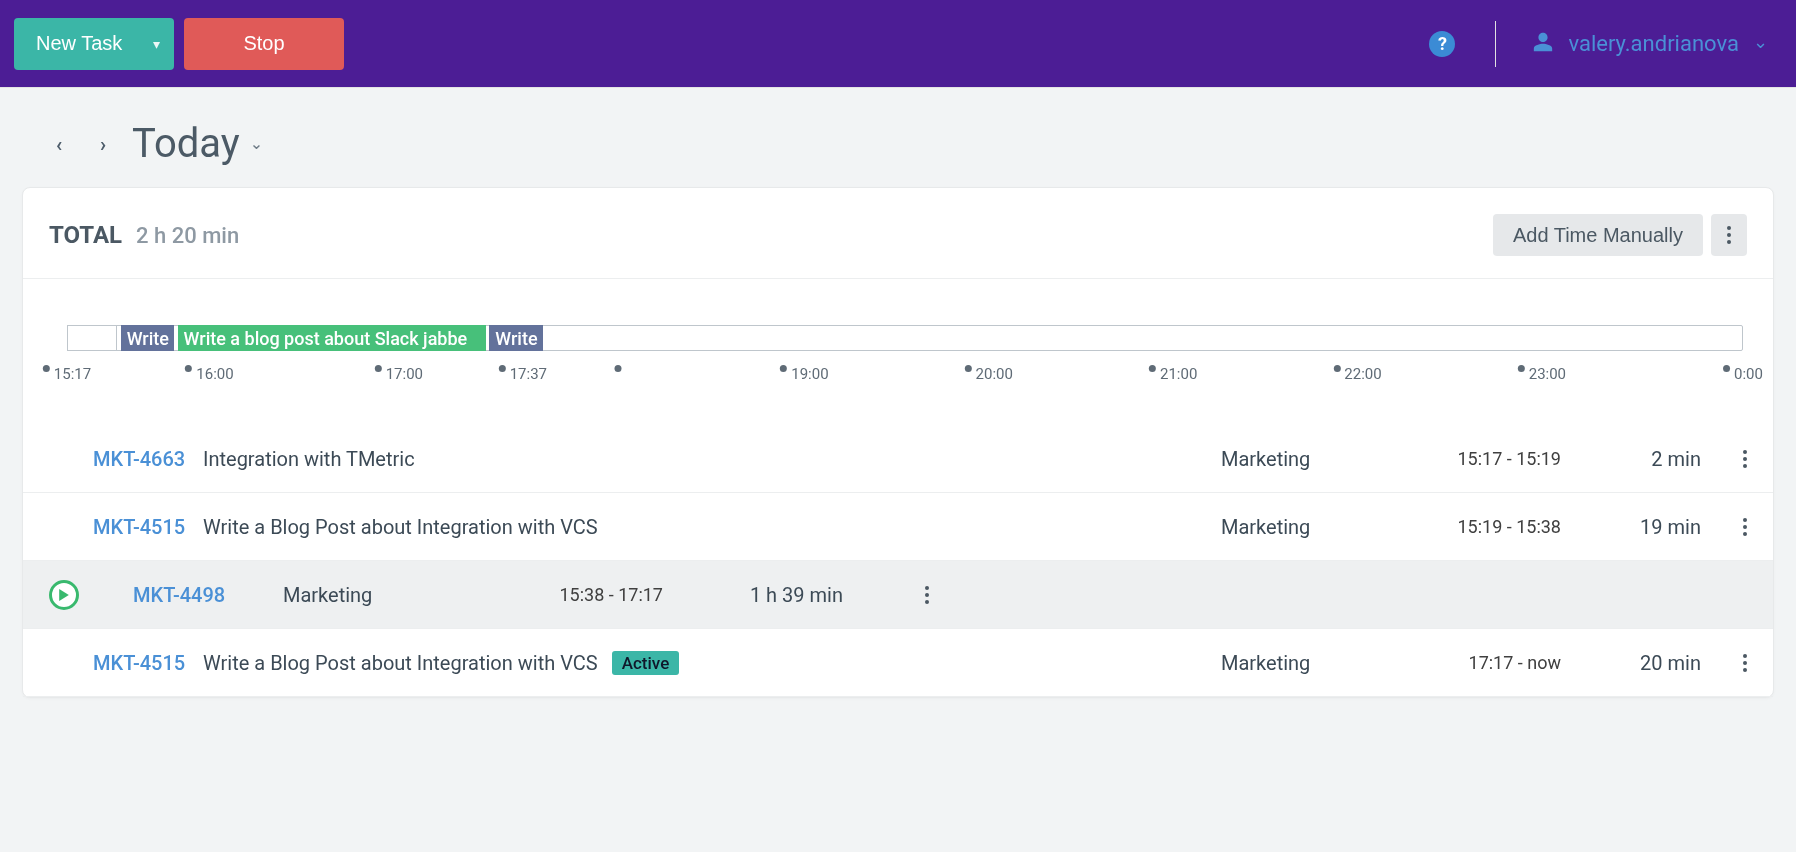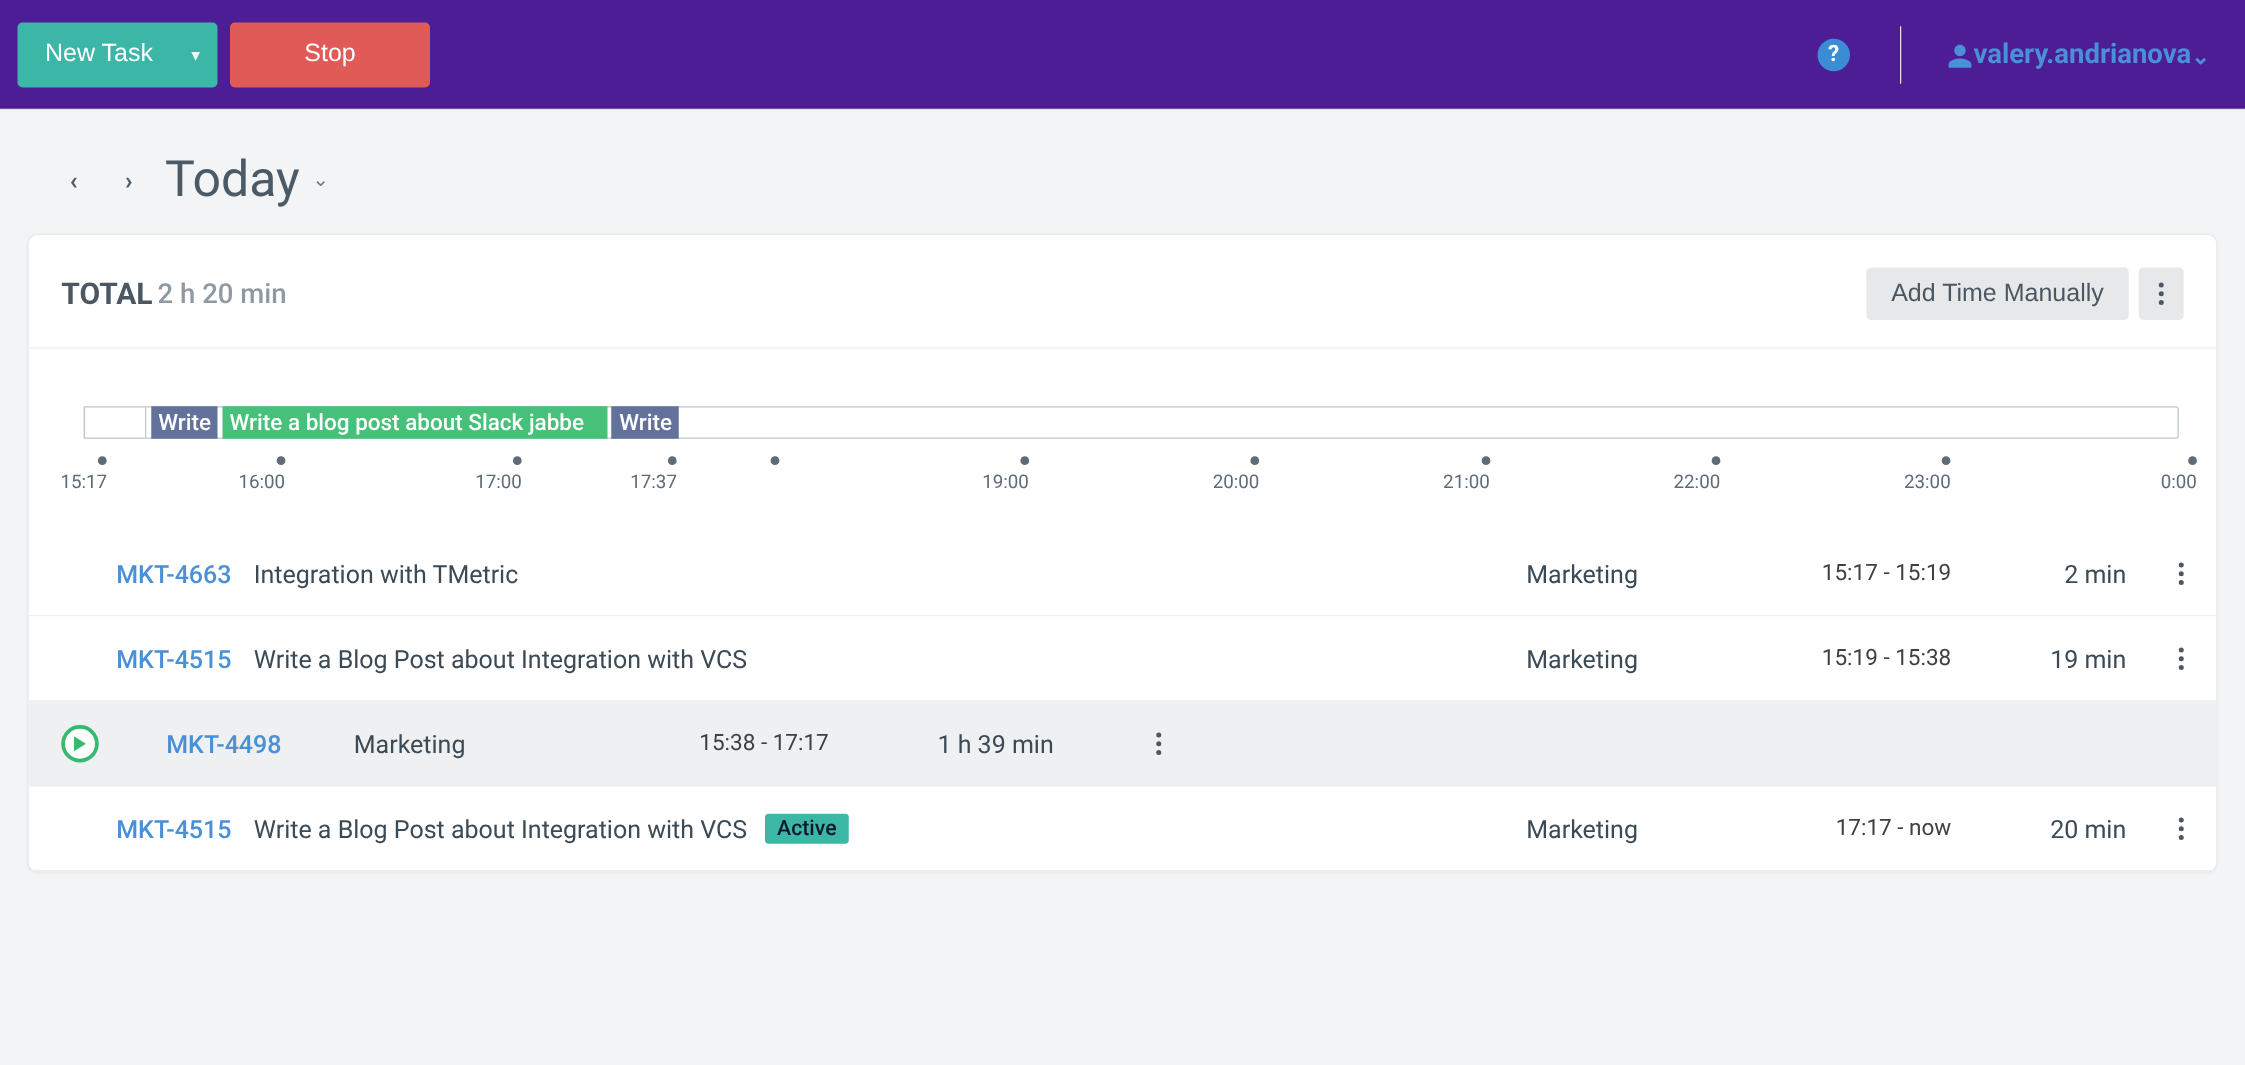--- a/index.html
+++ b/index.html
@@ -55,24 +55,24 @@
     display: flex; align-items: center; justify-content: center;
     font-weight: 700;
     font-size: 18px;
     margin-right: 40px;
     cursor: pointer;
   }
   .vsep {
     width: 1px; height: 46px; background: #e2e2e2; margin-right: 36px;
   }
   .user-menu {
-    display: flex; align-items: flex-end; cursor: pointer;
+    display: flex; align-items: flex-start; gap: 14px; cursor: pointer;
     color: #4a90d6;
     font-size: 22px;
-    font-weight: 700;
+    font-weight: 400;
   }
   .user-menu svg { fill: #4a90d6; }
   .user-menu .chev { color: #4a90d6; font-size: 18px; }
   .page {
     padding: 22px;
   }
   .date-nav {
     display: flex; align-items: center; gap: 14px;
     padding: 10px 22px 20px 22px;
   }
@@ -97,21 +97,21 @@
     border: 1px solid #e7e9ea;
     border-radius: 8px;
     padding: 26px 0 0 0;
     box-shadow: 0 1px 3px rgba(0,0,0,0.03);
   }
   .card-head {
     display: flex; align-items: center;
     padding: 0 26px 22px 26px;
     border-bottom: 1px solid #eceeef;
   }
-  .total-label { font-size: 24px; font-weight: 700; color: #4b5863; margin-right: 4px;}
+  .total-label { font-size: 24px; font-weight: 700; color: #4b5863; margin-right: 14px;}
   .total-value { font-size: 22px; font-weight: 500; color: #8e99a3; }
   .card-head-spacer { flex: 1; }
   .btn-manual {
     background: #e6e8ea;
     color: #4b5863;
     border: none;
     border-radius: 4px;
     height: 42px;
     padding: 0 20px;
     font-size: 20px;
@@ -158,21 +158,21 @@
     overflow: hidden; white-space: nowrap;
   }
   .tl-axis {
     position: relative;
     height: 30px;
     margin-top: 6px;
   }
   .tl-tick {
     position: absolute; top: 0;
     transform: translateX(-50%);
-    display: flex; flex-direction: column; align-items: flex-end; gap: 4px;
+    display: flex; align-items: flex-start; gap: 4px;
   }
   .tl-tick .dot {
     width: 7px; height: 7px; background: #5f6b76; border-radius: 50%;
   }
   .tl-tick .lbl {
     font-size: 15px; color: #5f6b76;
   }
   .entries { margin-top: 20px; }
   .entry {
     display: flex; align-items: center;

